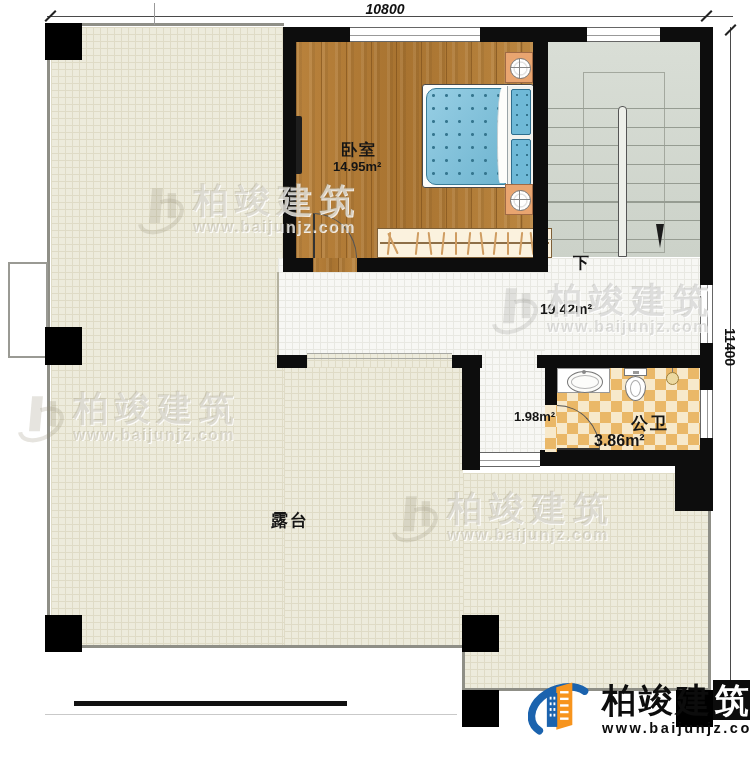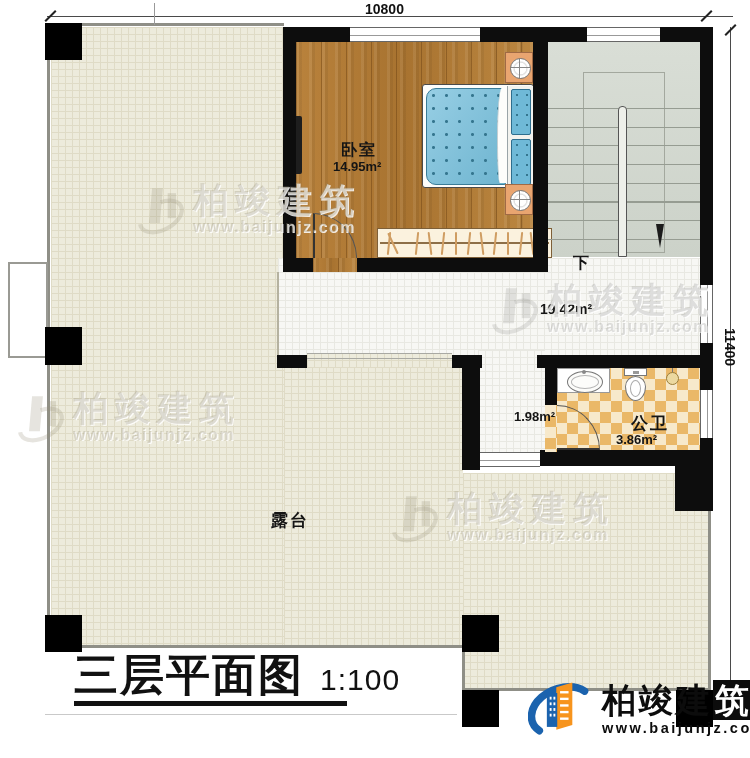--- a/index.html
+++ b/index.html
@@ -201,33 +201,33 @@
 
   <div class="abs doorarc" style="left:313px;top:213px;width:44px;height:45px;border-left:2px solid #333;"></div>
   <div class="abs checker" style="left:545px;top:405px;width:12px;height:47px;"></div>
   <div class="abs doorarc" style="left:557px;top:405px;width:43px;height:45px;border-bottom:2px solid #333;"></div>
   <div class="abs sill" style="left:307px;top:353px;width:145px;height:6px;"></div>
 
   <div class="abs dimline" style="left:47px;top:16px;width:686px;height:1px;"></div>
   <div class="abs" style="left:154px;top:3px;width:1px;height:22px;background:#999;"></div>
   <div class="tick" style="left:43px;top:15px;"></div>
   <div class="tick" style="left:699px;top:15px;"></div>
-  <div class="dim" style="left:365px;top:1px;width:60px;">10800</div>
+  <div class="dim" style="left:355px;top:1px;width:60px;text-align:center;font-style:italic;">10800</div>
   <div class="abs dimline" style="left:730px;top:27px;width:1px;height:664px;"></div>
   <div class="tick" style="left:723px;top:29px;"></div>
   <div class="tick" style="left:723px;top:688px;"></div>
   <div class="dim" style="left:692px;top:339px;width:76px;text-align:center;transform:rotate(90deg);">11400</div>
 
   <div class="lbl" style="left:341px;top:140px;font-size:16px;letter-spacing:2px;">卧室</div>
   <div class="lbl" style="left:333px;top:159px;font-size:13px;">14.95m²</div>
   <div class="lbl" style="left:540px;top:301px;font-size:14px;">19.42m²</div>
   <div class="lbl" style="left:573px;top:253px;font-size:16px;">下</div>
   <div class="lbl" style="left:485px;top:409px;font-size:13px;padding-left:29px;">1.98m²</div>
   <div class="lbl" style="left:631px;top:412px;font-size:17px;letter-spacing:2px;">公卫</div>
-  <div class="lbl" style="left:616px;top:432px;font-size:13px;">3.86m²</div>
+  <div class="lbl" style="left:594px;top:432px;font-size:16px;">3.86m²</div>
   <div class="lbl" style="left:271px;top:509px;font-size:17px;letter-spacing:2px;">露台</div>
 
   <div class="wm" style="left:136px;top:180px;">
     <svg width="50" height="58" viewBox="0 0 60 66">
       <ellipse cx="30" cy="42" rx="27" ry="16" fill="none" stroke="currentColor" stroke-width="5" stroke-dasharray="72 38" transform="rotate(-28 30 42)"></ellipse>
       <rect x="20" y="8" width="13" height="42" fill="currentColor" transform="skewX(-5)"></rect>
       <rect x="38" y="14" width="10" height="30" fill="currentColor"></rect>
     </svg>
     <div>
       <div class="wm-brand">柏竣建筑</div>
@@ -261,23 +261,20 @@
       <ellipse cx="30" cy="42" rx="27" ry="16" fill="none" stroke="currentColor" stroke-width="5" stroke-dasharray="72 38" transform="rotate(-28 30 42)"></ellipse>
       <rect x="20" y="8" width="13" height="42" fill="currentColor" transform="skewX(-5)"></rect>
       <rect x="38" y="14" width="10" height="30" fill="currentColor"></rect>
     </svg>
     <div>
       <div class="wm-brand">柏竣建筑</div>
       <div class="wm-url">www.baijunjz.com</div>
     </div>
   </div>
 
-  <div class="title">
-    <span>三层平面图</span><span class="scale">1:100</span>
-  </div>
   <div class="underline"></div>
   <div class="hairline"></div>
 
   <div class="brand">
     <svg width="66" height="66" viewBox="0 0 70 70">
       <path d="M12 58 A32 23 -22 1 1 60 16" fill="none" stroke="#1b63ae" stroke-width="8" stroke-linecap="round"></path>
       <path d="M30 12 L47 7 L47 52 L30 57 Z" fill="#f7941d"></path>
       <rect x="20" y="18" width="11" height="36" fill="#1b63ae"></rect>
       <g fill="#fff">
         <rect x="23" y="22" width="2" height="3"></rect>

